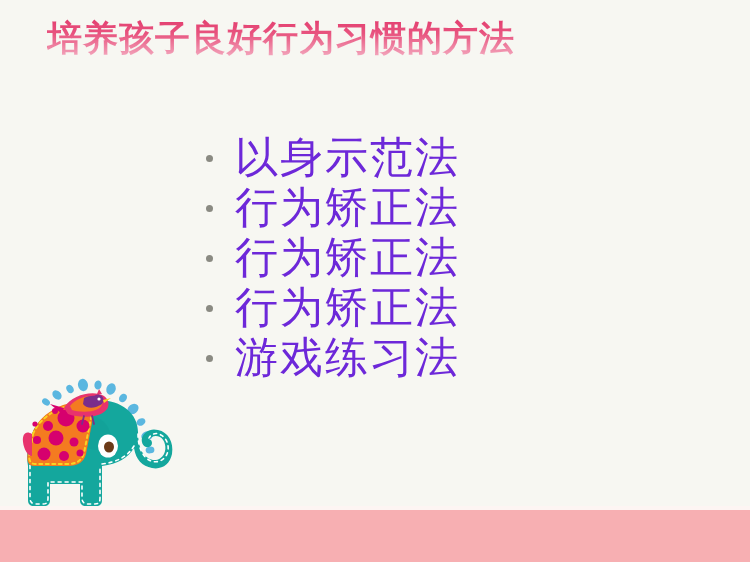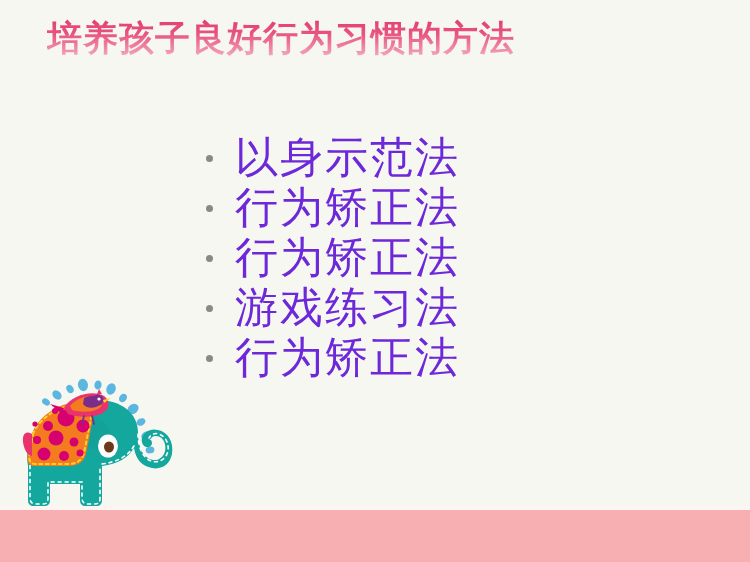--- a/index.html
+++ b/index.html
@@ -119,25 +119,25 @@
     <li class="bullet-row">
       <span class="bullet-dot"></span>
       <span class="bullet-text">行为矫正法</span>
     </li>
     <li class="bullet-row">
       <span class="bullet-dot"></span>
       <span class="bullet-text">行为矫正法</span>
     </li>
     <li class="bullet-row">
       <span class="bullet-dot"></span>
+      <span class="bullet-text">行为矫正法</span>
+    </li>
+    <li class="bullet-row">
+      <span class="bullet-dot"></span>
       <span class="bullet-text">游戏练习法</span>
-    </li>
-    <li class="bullet-row">
-      <span class="bullet-dot"></span>
-      <span class="bullet-text">行为矫正法</span>
     </li>
   </ul>
 
   <div id="illustration">
     <svg width="190" height="160" viewBox="0 0 190 160" xmlns="http://www.w3.org/2000/svg">
 
       <g fill="#5bb7e0">
         <ellipse cx="36" cy="34" rx="3.2" ry="4.2" transform="rotate(-55 36 34)"></ellipse>
         <ellipse cx="47" cy="27" rx="4" ry="5.2" transform="rotate(-45 47 27)"></ellipse>
         <ellipse cx="60" cy="21" rx="3.4" ry="4.4" transform="rotate(-30 60 21)"></ellipse>

